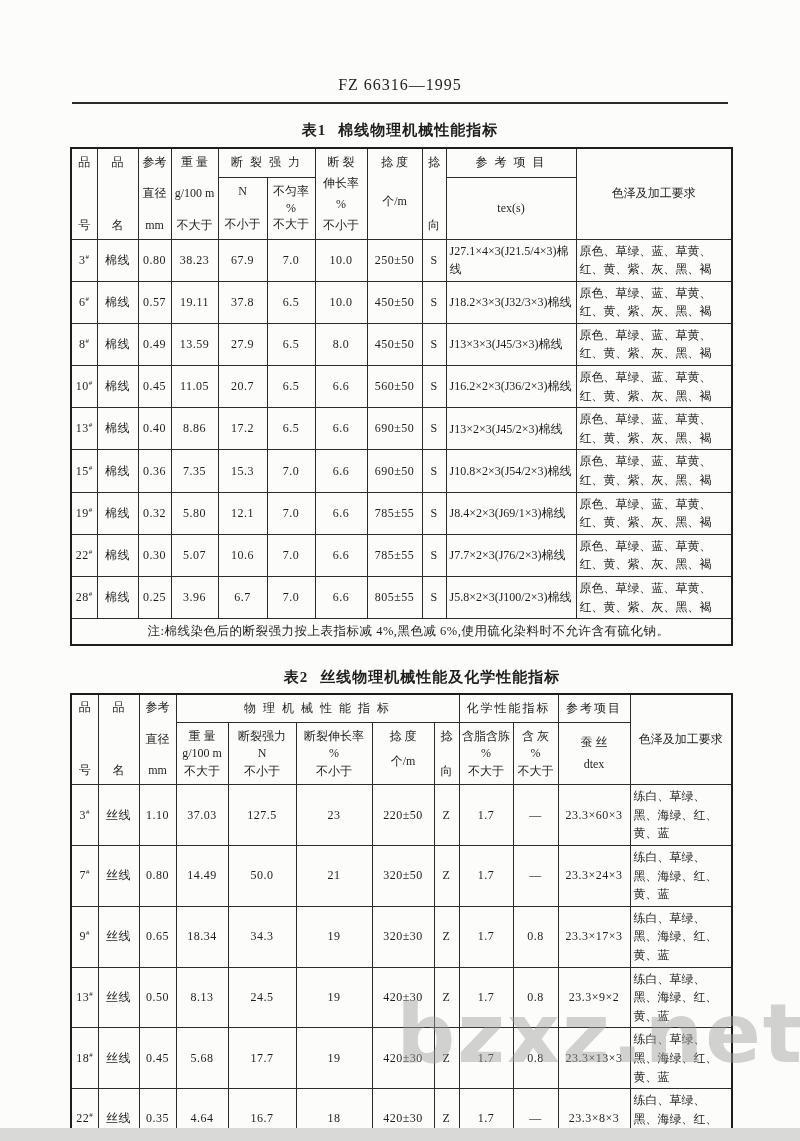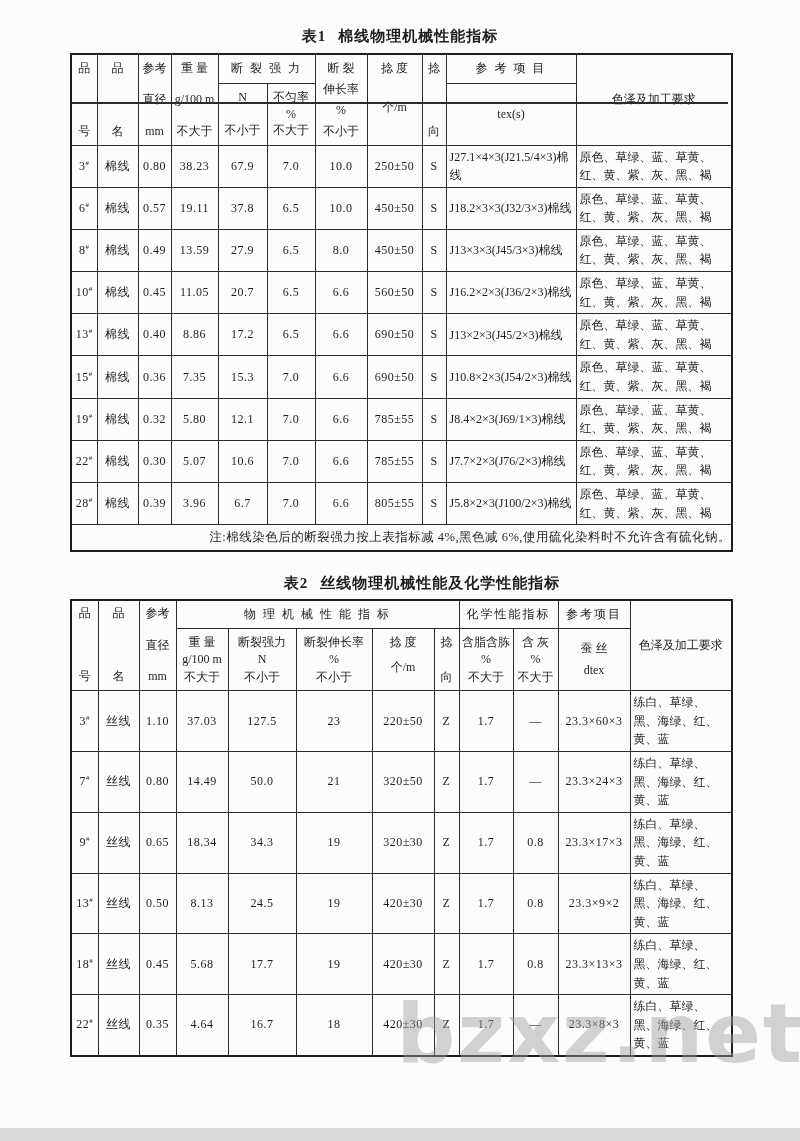--- a/index.html
+++ b/index.html
@@ -65,21 +65,21 @@
   td.wrap {
     text-align: left;
     padding: 2px 3px 2px 3px;
     line-height: 1.55;
     word-break: break-all;
   }
   td.num { letter-spacing: 0.5px; }
   sup.mark { font-size: 7px; vertical-align: super; }
   tr.note-row td {
     height: 26px;
-    text-align: right;
+    text-align: center;
     padding-left: 14px;
     font-size: 12.5px;
     letter-spacing: 0.5px;
   }
   .watermark {
     position: absolute;
     right: -4px;
     top: 986px;
     font-family: "DejaVu Sans", sans-serif;
     font-weight: bold;
@@ -95,20 +95,21 @@
     left: 0; top: 1128px;
     width: 800px; height: 13px;
     background: #d9d9d8;
   }
 </style>
 </head>
 <body>
 
 <div>
 
+  <div class="doc-code">FZ 66316—1995</div>
   <div class="rule"></div>
 
   <div class="tbl-title" id="t1-title">
     <span>表1</span><span class="gap"></span><span>棉线物理机械性能指标</span>
   </div>
 
   <table>
     <colgroup>
       <col style="width:26px">
         <col style="width:41px">
@@ -293,21 +294,21 @@
           <td class="num">7.0</td>
           <td class="num">6.6</td>
           <td class="num">785±55</td>
           <td class="num">S</td>
           <td class="wrap">J7.7×2×3(J76/2×3)棉线</td>
           <td class="wrap">原色、草绿、蓝、草黄、红、黄、紫、灰、黑、褐</td>
         </tr>
         <tr>
           <td class="num"><span>28</span><sup class="mark">#</sup></td>
           <td class="num">棉线</td>
-          <td class="num">0.39</td>
+          <td class="num">0.25</td>
           <td class="num">3.96</td>
           <td class="num">6.7</td>
           <td class="num">7.0</td>
           <td class="num">6.6</td>
           <td class="num">805±55</td>
           <td class="num">S</td>
           <td class="wrap">J5.8×2×3(J100/2×3)棉线</td>
           <td class="wrap">原色、草绿、蓝、草黄、红、黄、紫、灰、黑、褐</td>
         </tr>
       </tbody>

